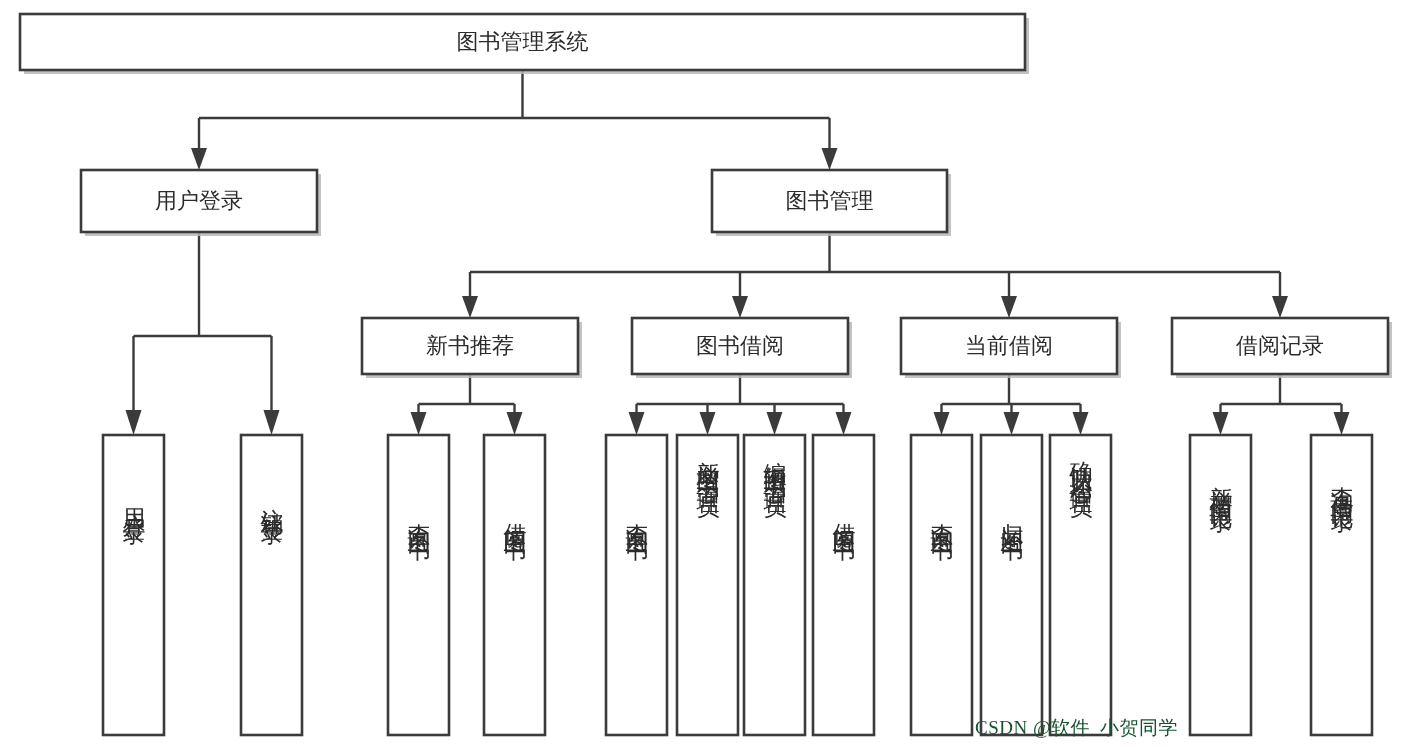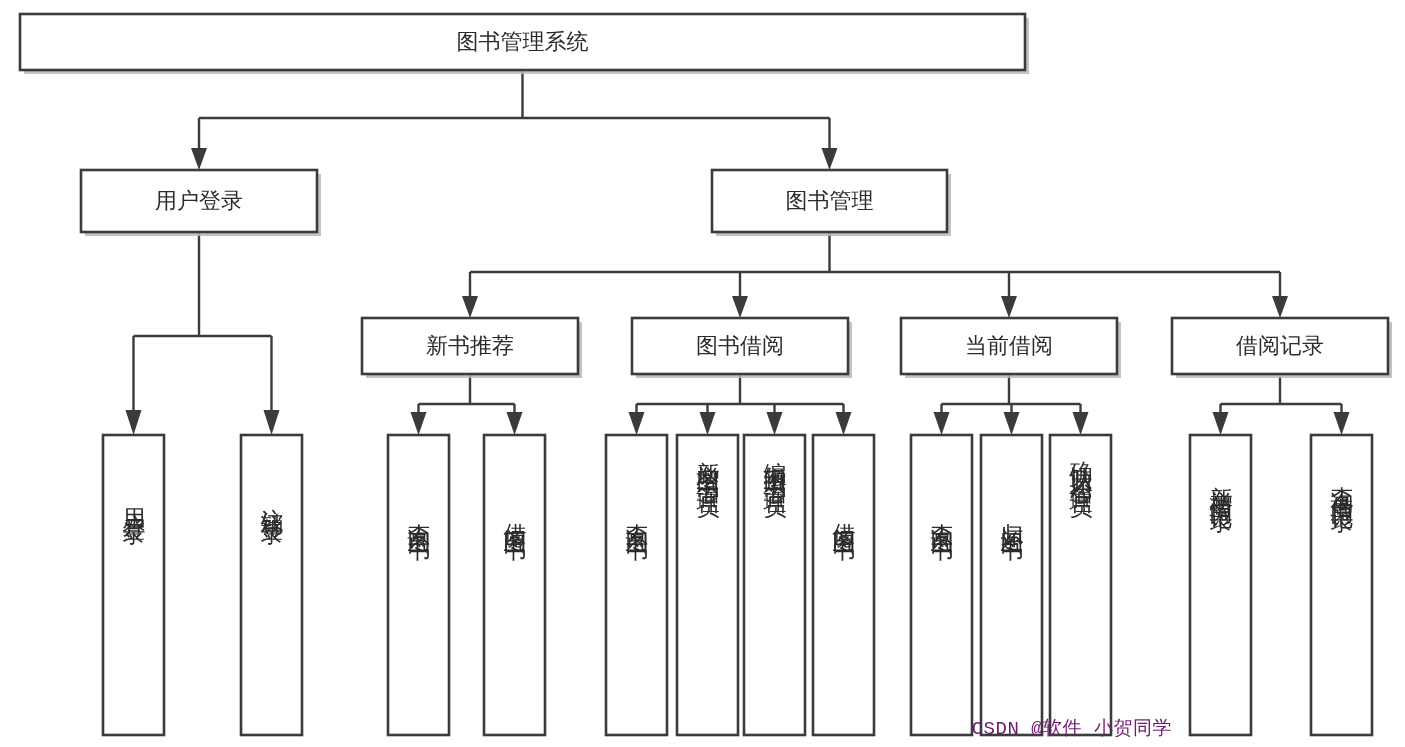--- a/index.html
+++ b/index.html
@@ -68,25 +68,25 @@
     text-orientation: upright;
     font-family: "Liberation Sans", "DejaVu Sans", sans-serif;
     font-size: 23px;
     line-height: 1.12;
     letter-spacing: 5px;
     color: #2b2b2b;
     white-space: nowrap;
   }
   .watermark {
     position: absolute;
-    right: 26px;
+    right: 20px;
     bottom: 6px;
-    font-family: Liberation Mono, monospace;
+    font-family: Liberation Serif, serif;
     font-size: 19px;
-    color: #701a75;
+    color: #14532d;
     letter-spacing: 0.5px;
     white-space: nowrap;
   }
 </style>
 </head>
 <body>
 
 <div id="diagram-root">
 
   <svg class="diagram-canvas" viewBox="0 0 1405 747">

